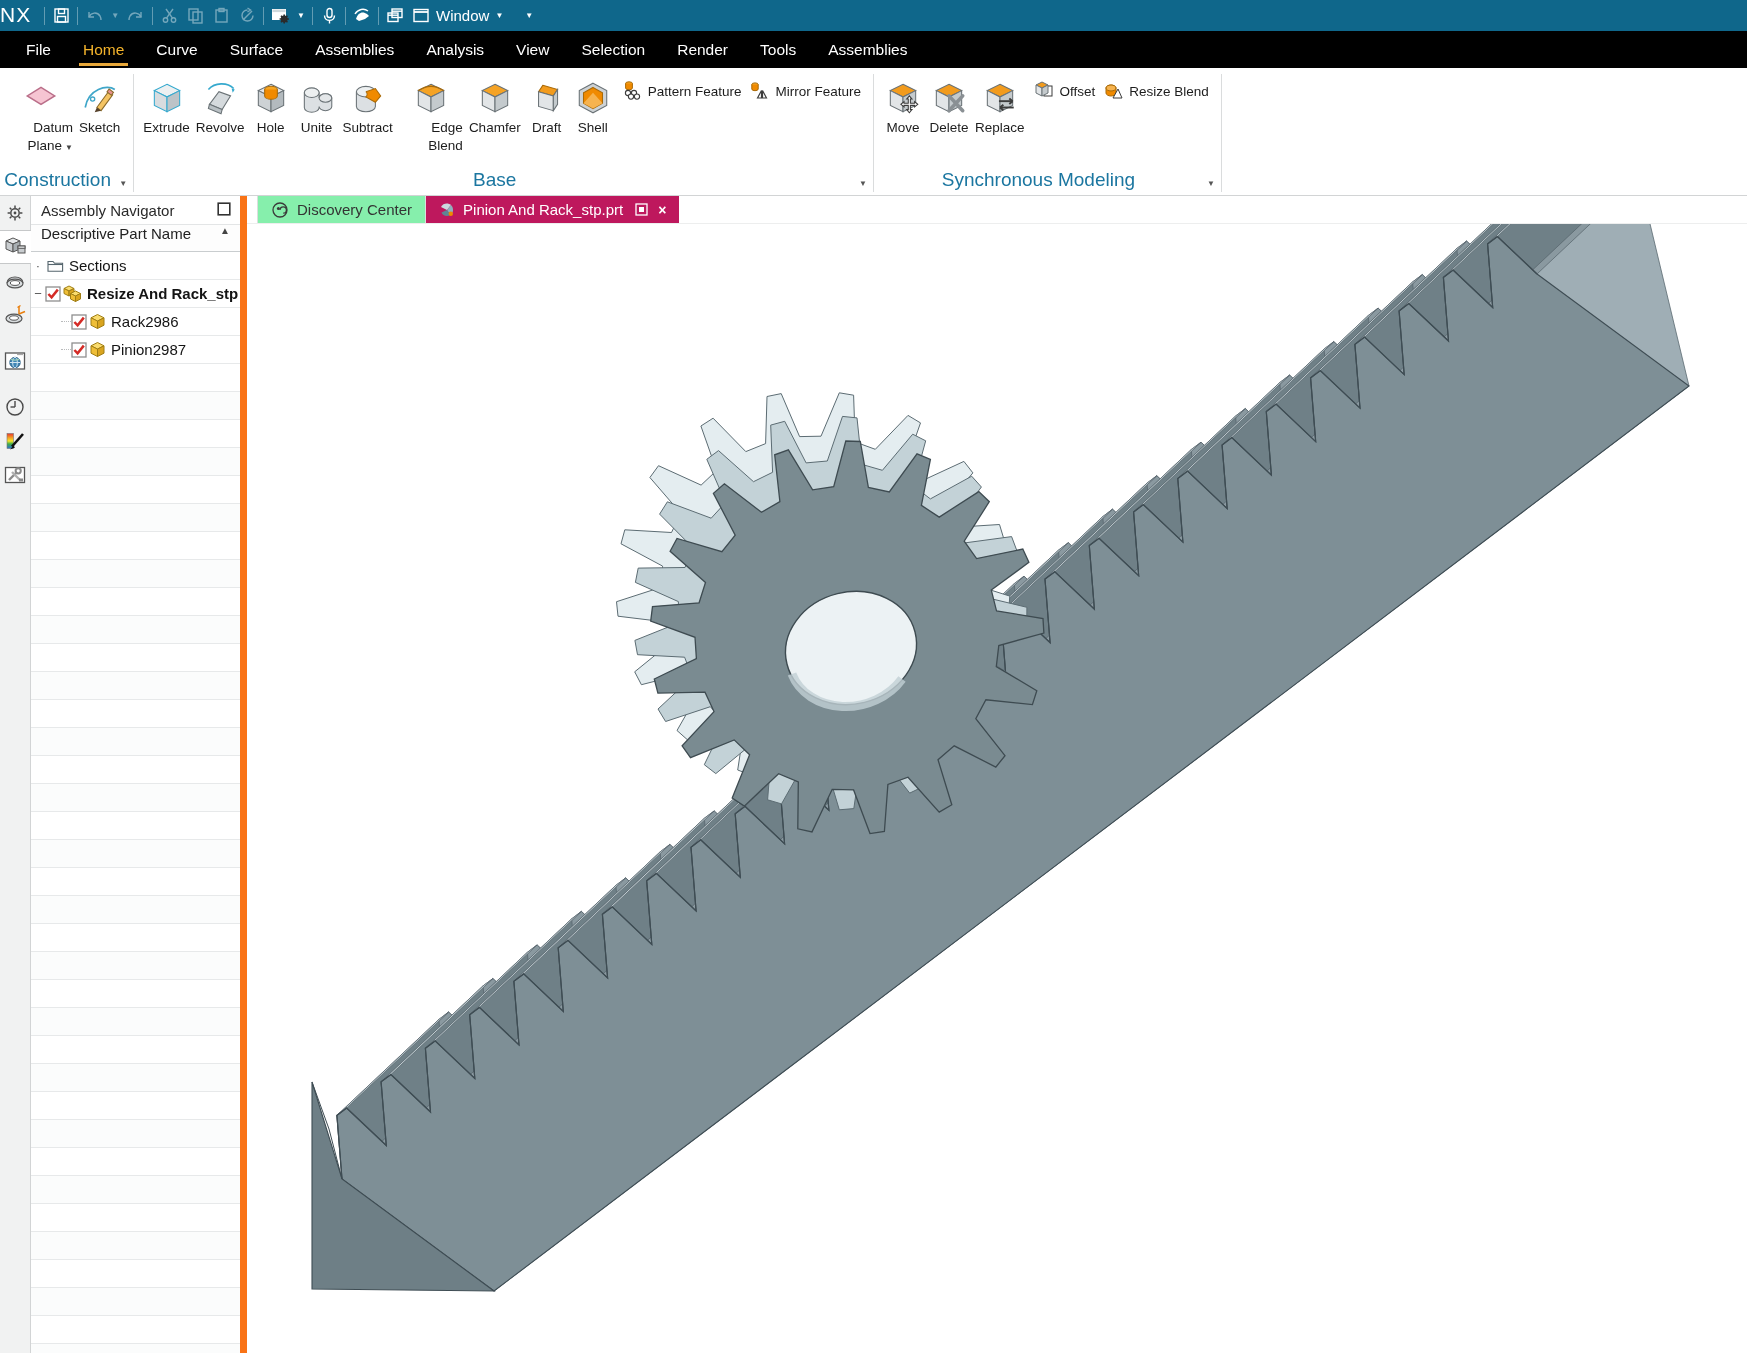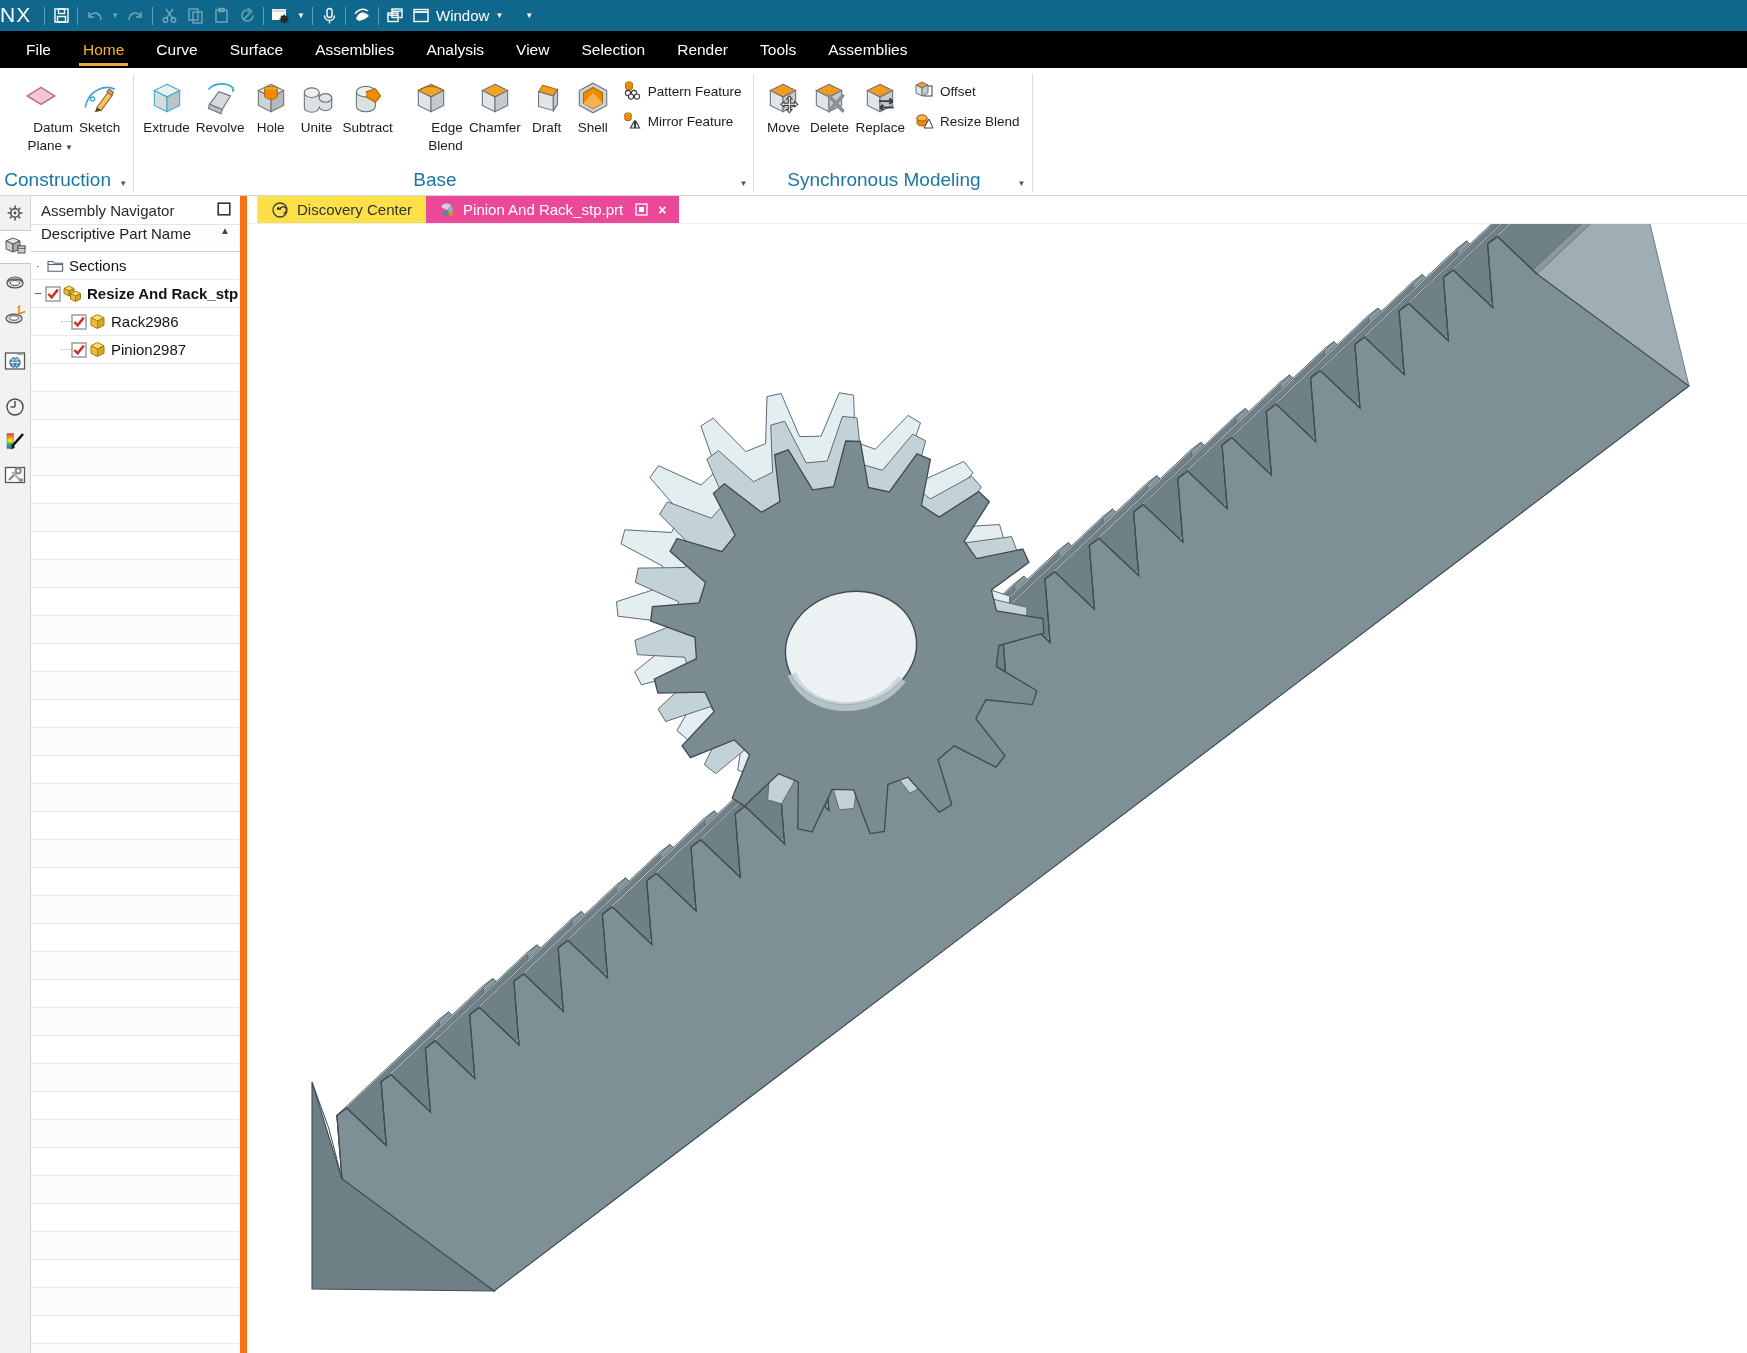--- a/index.html
+++ b/index.html
@@ -19,21 +19,21 @@
   .menu-item{padding:0 16px;font-size:15.5px;color:#fff;display:flex;align-items:center;position:relative;cursor:default}
   .menu-item.active{color:#F3B32B}
   .menu-item.active::after{content:"";position:absolute;left:12px;right:12px;bottom:2px;height:3px;background:#E8A83A}
   
   .ribbon{height:128px;background:#fff;border-bottom:1px solid #D2D4D5;display:flex;position:relative}
   .rib-group{position:relative;display:flex;align-items:flex-start;padding:4px 10px 24px 6px}
   .rib-sep{width:1px;background:#DADCDD;margin:6px 0 3px}
   .rib-btn{display:flex;flex-direction:column;align-items:center;padding:1px 3px;min-width:46px}
   .rib-btn .ic{height:46px;display:flex;align-items:flex-end;justify-content:center;padding-bottom:2px}
   .rib-btn .lb{font-size:13.5px;color:#1d1d1d;text-align:right;line-height:1.3;max-width:64px}
-  .rib-stack{display:flex;flex-direction:column;justify-content:flex-start;padding:8px 2px 0 6px;gap:8px}
+  .rib-stack{display:flex;flex-direction:row;justify-content:flex-start;padding:8px 2px 0 6px;gap:8px}
   .rib-small{display:flex;align-items:center;gap:6px;font-size:13.5px;color:#1d1d1d;height:22px;white-space:nowrap}
   .rib-group-label{position:absolute;bottom:4px;left:0;right:18px;text-align:center;font-size:19px;color:#1B76A0;white-space:nowrap}
   .rib-group-caret{position:absolute;bottom:7px;right:6px;font-size:8px;color:#555}
   .caret-inline{font-size:8px;color:#444;margin-left:3px}
   
   .main{display:flex;height:1157px}
   .side-strip{width:31px;background:#F1F2F2;border-right:1px solid #D2D4D5;display:flex;flex-direction:column;align-items:center;flex:none}
   .side-icon{width:31px;height:34px;display:flex;align-items:center;justify-content:center}
   .side-icon.active{background:#fff;border-top:1px solid #C6C8C9;border-bottom:1px solid #C6C8C9;margin-right:-1px;width:32px}
   .gap14{margin-top:12px}
@@ -47,22 +47,22 @@
   .nav-row.alt{background:#FBFCFC}
   .nav-row .expander{width:14px;text-align:center;color:#555;font-size:13px;flex:none}
   .nav-row .stub{width:10px;border-top:1px dotted #B9BBBC;flex:none}
   .nav-row .lbl{margin-left:5px}
   .nav-row .lbl.b{font-weight:bold}
   .nav-row svg{flex:none}
   
   .viewport{flex:1;background:#fff;position:relative;overflow:hidden}
   .tabbar{height:28px;display:flex;align-items:stretch;border-bottom:1px solid #EDEEEE;background:#fff}
   .tab{display:flex;align-items:center;gap:8px;padding:0 13px;font-size:15px;color:#333}
-  .tab.inactive{background:#fde047;border-right:1px solid #DCDEDE;border-left:1px solid #DCDEDE;margin-left:10px}
-  .tab.active{background:#ec4899;color:#fff}
+  .tab.inactive{background:#86efac;border-right:1px solid #DCDEDE;border-left:1px solid #DCDEDE;margin-left:10px}
+  .tab.active{background:#be185d;color:#fff}
   .tab .tclose{font-size:14px;font-weight:bold;margin-left:2px}
   #scene{display:block}
 </style>
 </head>
 <body>
 
 <div class="titlebar">
   <div class="nx-logo">NX</div>
   <div class="tb-icons" id="tb-icons">
       <span class="tb-sep"></span>

